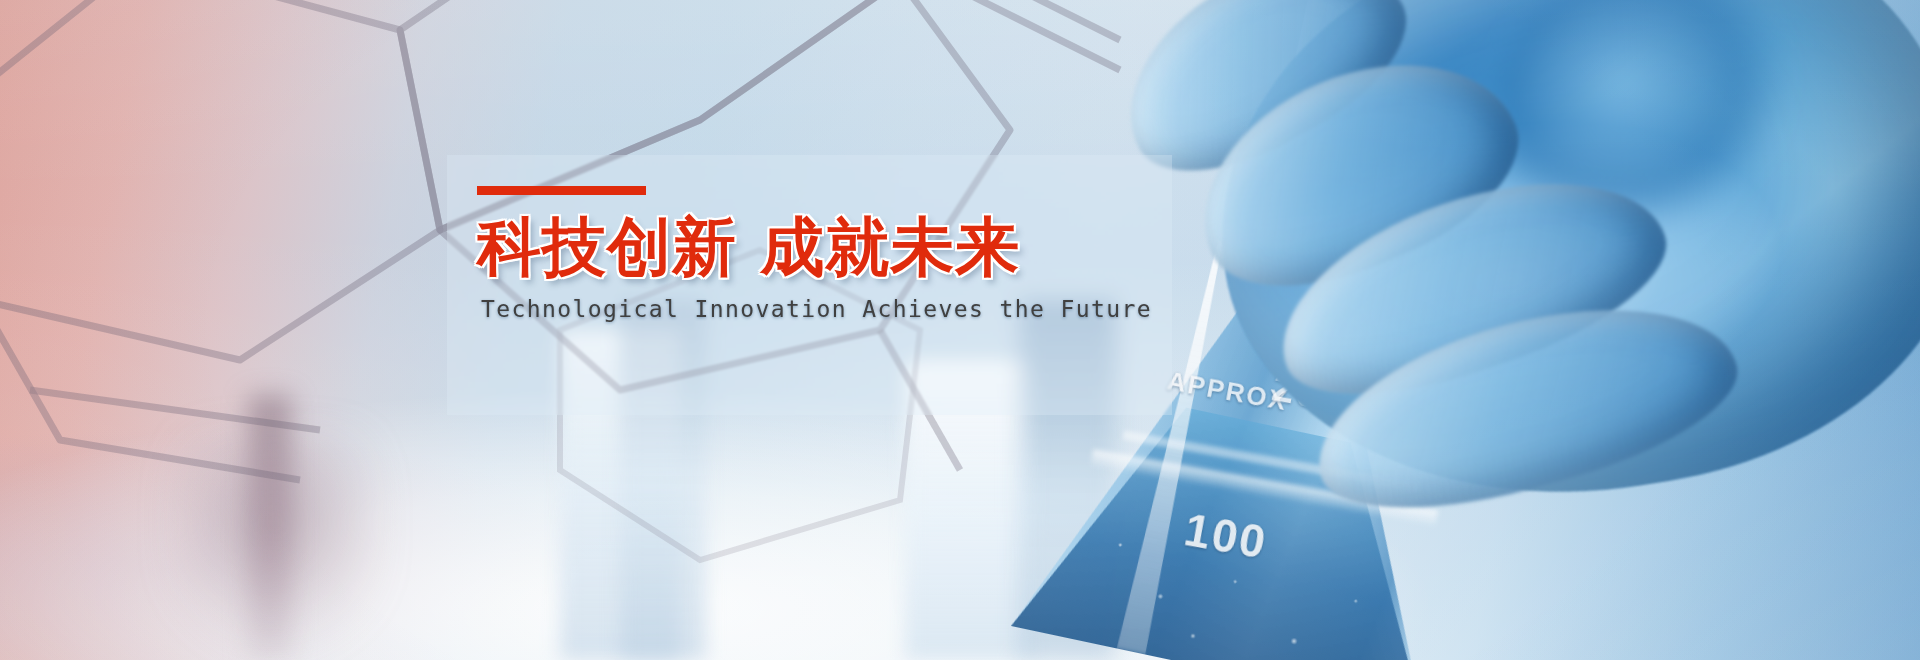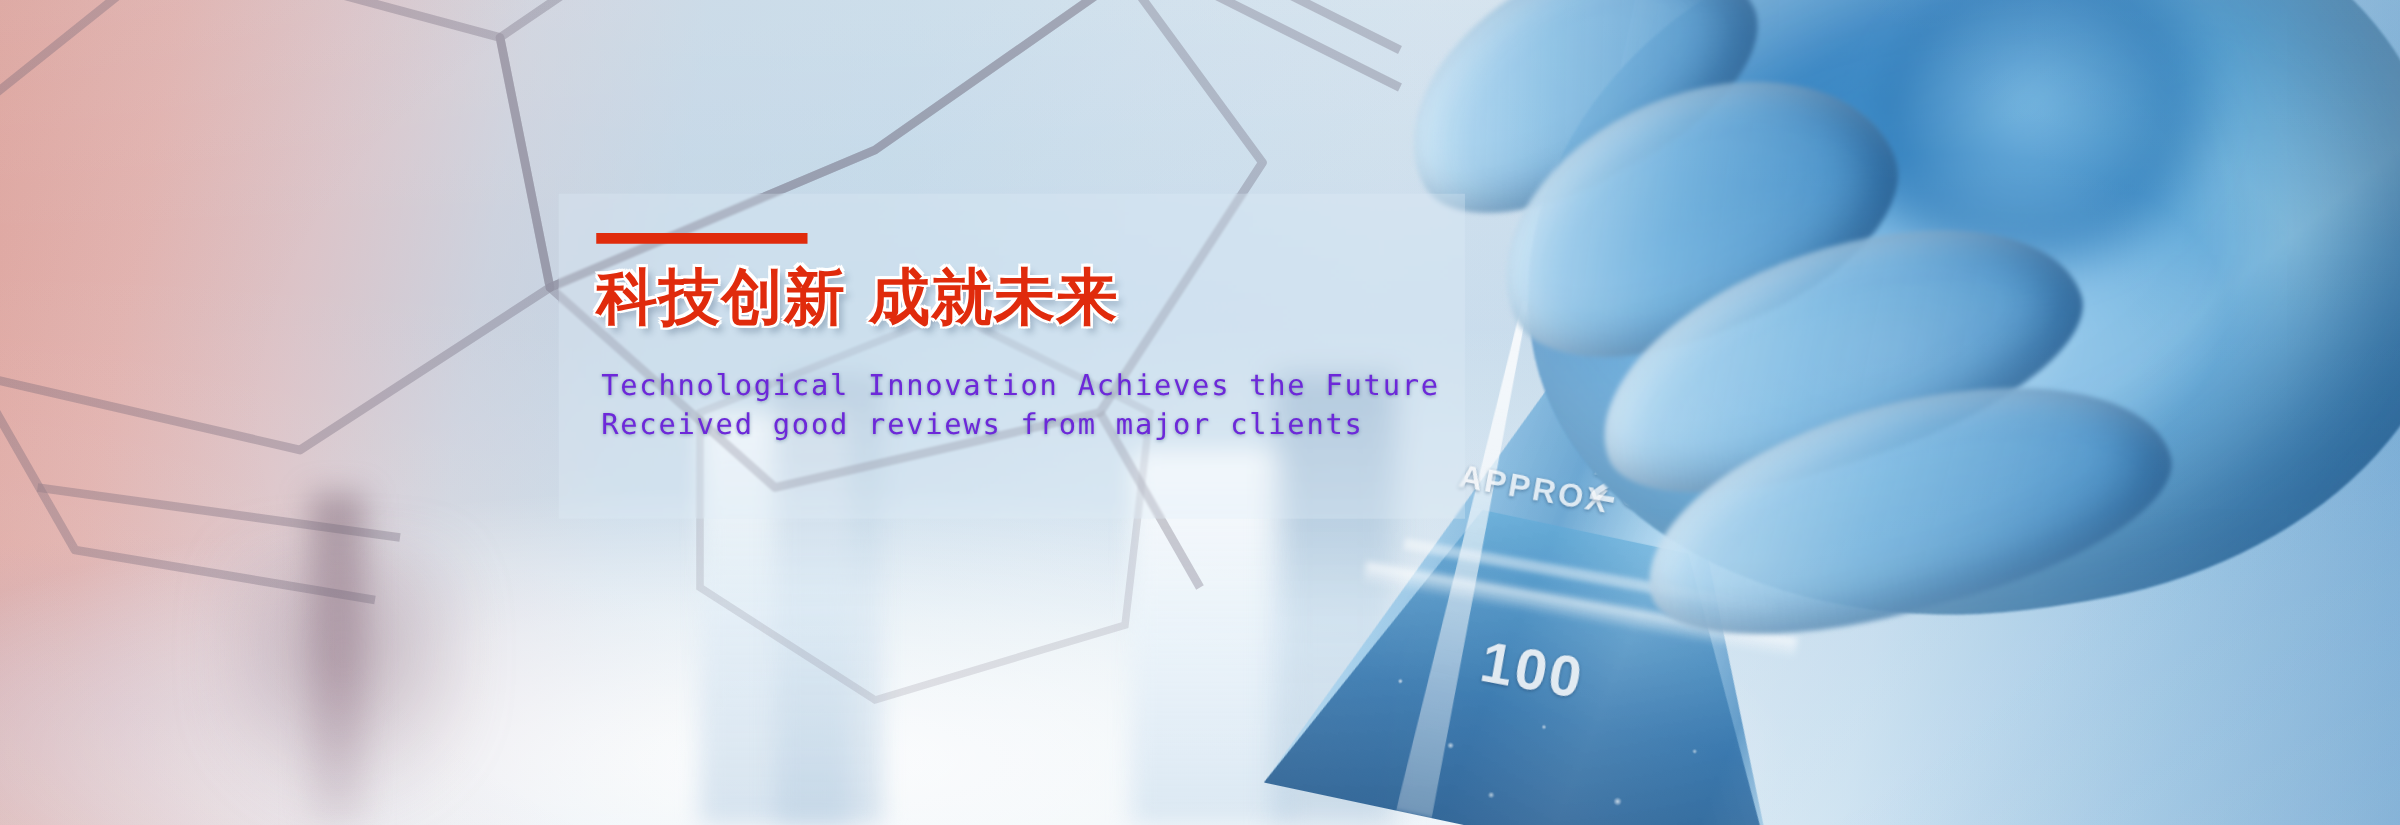--- a/index.html
+++ b/index.html
@@ -223,38 +223,38 @@
     left: 477px; top: 186px;
     width: 169px; height: 9px;
     background: #e02b0c;
   }
 
   .headline {
     position: absolute;
     left: 477px; top: 210px;
     font-family: "DejaVu Sans", sans-serif;
     font-weight: 700;
-    font-size: 49px;
+    font-size: 64px;
     line-height: 1.16;
     color: #e02b0c;
     letter-spacing: 1px;
     white-space: nowrap;
     text-shadow:
        2px 0 0 #fff, -2px 0 0 #fff, 0 2px 0 #fff, 0 -2px 0 #fff,
        2px 2px 0 #fff, -2px 2px 0 #fff, 2px -2px 0 #fff, -2px -2px 0 #fff,
        4px 5px 6px rgba(40,70,100,0.35);
   }
 
   .subhead {
     position: absolute;
     left: 481px; top: 294px;
     font-family: "DejaVu Sans Mono", monospace;
     font-size: 23px;
     line-height: 31px;
-    color: #6d28d9;
+    color: #404040;
     letter-spacing: 1.4px;
     white-space: nowrap;
     text-shadow: 0 1px 3px rgba(40,80,120,0.45);
   }
   .subhead .line { display: block; }
 </style>
 </head>
 <body>
 
 <div class="banner">
@@ -311,16 +311,15 @@
 
   <div class="bg-layer bg-haze"></div>
 
   <div class="text-panel"></div>
   <div class="accent-bar"></div>
 
   <div class="headline">科技创新  成就未来</div>
 
   <div class="subhead">
     <span class="line">Technological Innovation Achieves the Future</span>
-    <span class="line">Received good reviews from major clients</span>
   </div>
 
 </div>
 
 </body></html>

